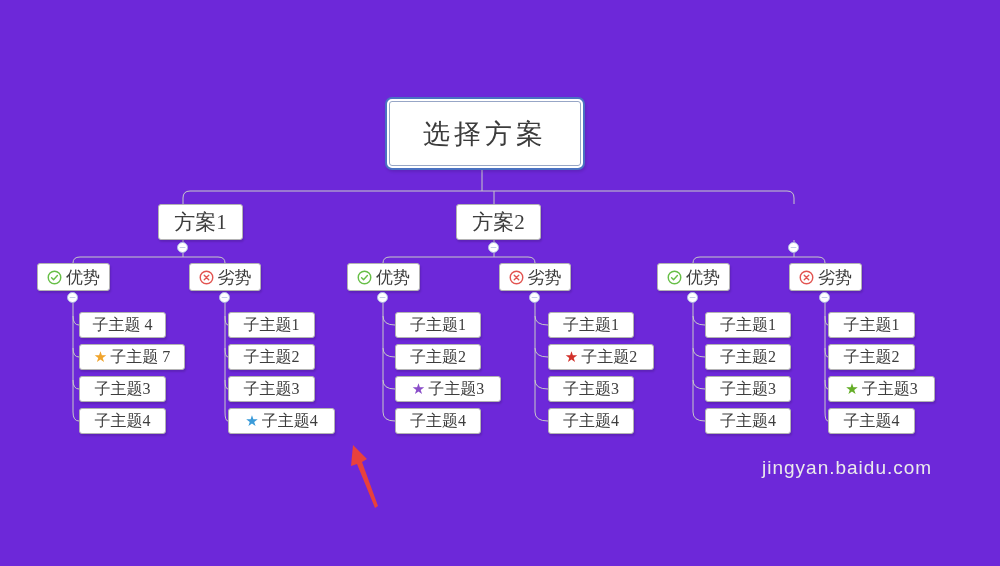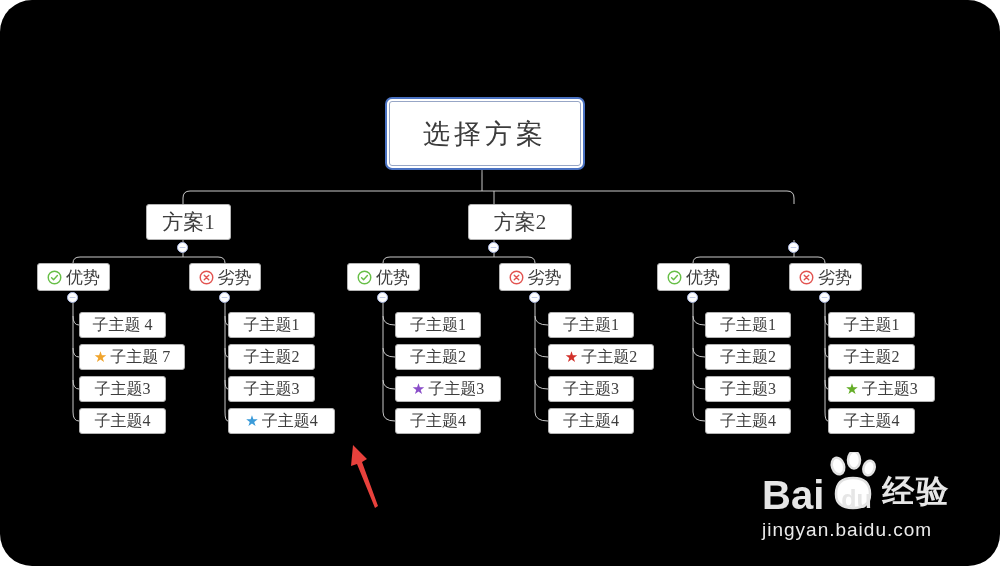--- a/index.html
+++ b/index.html
@@ -1,17 +1,17 @@
 <!DOCTYPE html>
 <html><head>
 <meta charset="utf-8">
 <style>
   html,body{margin:0;padding:0;background:#fff;}
-  #canvas{position:relative;width:1000px;height:566px;background:#000000;overflow:hidden;
-          font-family:"Liberation Serif","DejaVu Serif",serif;border-radius:32px;}
+  #canvas{position:relative;width:1000px;height:566px;background:#6d28d9;overflow:hidden;
+          font-family:"Liberation Serif","DejaVu Serif",serif;}
   svg.connectors{position:absolute;left:0;top:0;pointer-events:none;}
   .node{position:absolute;box-sizing:border-box;background:#fff;border:1px solid #b3b3b3;
         border-radius:3px;display:flex;align-items:center;justify-content:center;
         color:#3d3d3d;box-shadow:1px 2px 2px rgba(0,0,0,.14);white-space:nowrap;}
   .plan{height:36px;font-size:21px;}
   .grp{height:28px;font-size:17px;}
   .sub{height:26px;font-size:16px;}
   .root{position:absolute;left:385px;top:97px;width:196px;height:69px;border:2px solid #4a72c2;
         border-radius:7px;background:#fff;box-shadow:1px 2px 3px rgba(0,0,0,.12);}
   .root-inner{position:absolute;left:2px;top:2px;right:2px;bottom:2px;border:1px solid #97a6c6;
@@ -54,24 +54,24 @@
       <path d="M825,303 V412 M825,316 Q825,325 828,325 M825,348 Q825,357 828,357 M825,380 Q825,389 828,389 M825,412 Q825,421 828,421"></path>
     </g>
   </svg>
 
   <div class="root" style="border-color: rgb(74, 114, 194);">
     <div class="root-inner">
       <span>选择方案</span>
     </div>
   </div>
 
-  <div class="node plan" style="left:146px;top:204px;width:85px">
+  <div class="node plan" style="left:158px;top:204px;width:85px">
     <span>方案1</span>
   </div>
-  <div class="node plan" style="left:468px;top:204px;width:104px">
+  <div class="node plan" style="left:456px;top:204px;width:85px">
     <span>方案2</span>
   </div>
 
   <div class="node grp" style="left:37px;top:263px;width:73px">
     <span class="gicon" style="color: rgb(103, 191, 71);">
         <svg width="15" height="15" viewBox="0 0 16 16" fill="none">
           <circle cx="8" cy="8" r="6.7" stroke="currentColor" stroke-width="1.5" fill="#fff"></circle>
           <path d="M4.9 8.3 L7 10.4 L11.1 5.9" stroke="currentColor" stroke-width="1.5" stroke-linecap="round" stroke-linejoin="round"></path>
         </svg>
       </span>
@@ -214,29 +214,16 @@
     </div>
   <div class="node sub" style="left:828px;top:408px;width:87px">
       <span>子主题4</span>
     </div>
 
   <svg class="connectors" width="1000" height="566">
     <polygon points="353,445 367,459 362,462 378,506 375,508 357,464 351,466" style="fill: rgb(232, 65, 60);"></polygon>
   </svg>
 
   <div class="watermark">
-    <div class="wm-row">
-      <span class="wm-bai">Bai</span>
-      <span class="wm-paw">
-        <svg width="52" height="62" viewBox="0 0 52 62" fill="none">
-          <ellipse cx="12" cy="14" rx="6" ry="8.5" transform="rotate(-18 12 14)" stroke="#e2e2e2" stroke-width="2.5" fill="#fff"></ellipse>
-          <ellipse cx="28" cy="8" rx="6" ry="8.5" stroke="#e2e2e2" stroke-width="2.5" fill="#fff"></ellipse>
-          <ellipse cx="43" cy="16" rx="5.5" ry="7.5" transform="rotate(18 43 16)" stroke="#e2e2e2" stroke-width="2.5" fill="#fff"></ellipse>
-          <path d="M10 42 Q10 26 27 26 Q44 26 44 42 Q44 56 27 56 Q10 56 10 42 Z" stroke="#e2e2e2" stroke-width="2.5" fill="#fff"></path>
-        </svg>
-        <span class="wm-du">du</span>
-      </span>
-      <span class="wm-cn">经验</span>
-    </div>
     <div class="wm-url">jingyan.baidu.com</div>
   </div>
 
 </div>
 
 </body></html>

